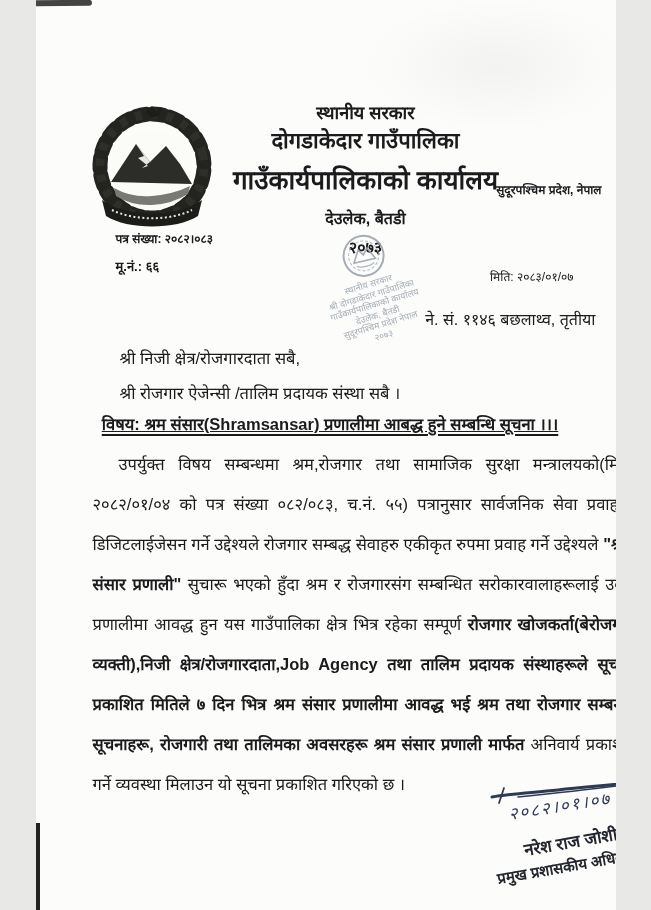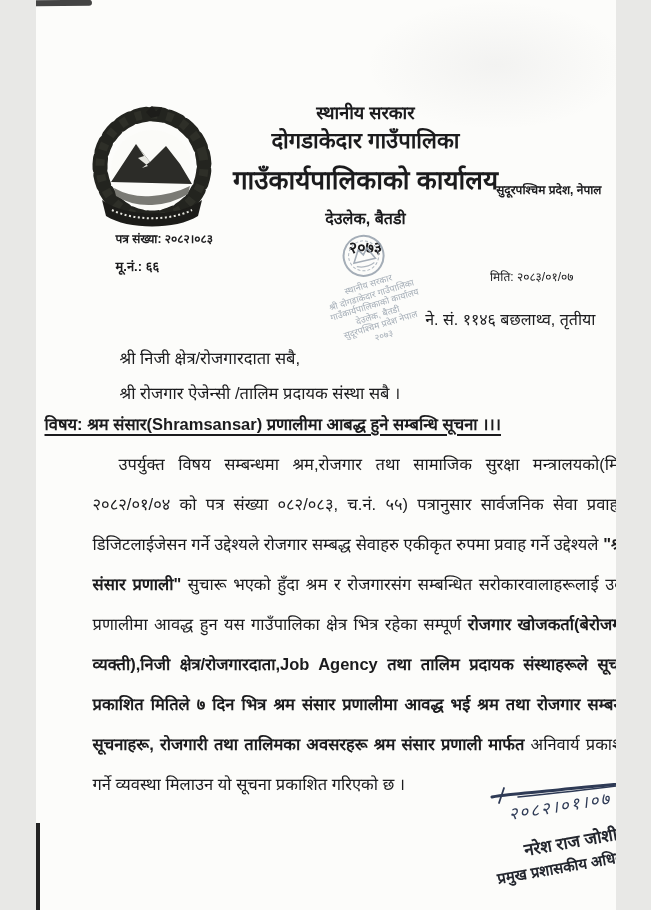--- a/index.html
+++ b/index.html
@@ -34,21 +34,21 @@
     transform:rotate(-13deg);
     color:#99a3ae;opacity:.88;
     text-align:center;
   }
   .stamp-circle{display:block;margin:0 auto;}
   .stamp-lines{margin-top:1px;transform:rotate(-4deg);}
   .stamp-line{font-size:9px;line-height:10.5px;white-space:nowrap;}
   
   .addr1{left:84px;top:346px;font-size:16.5px;}
   .addr2{left:84px;top:381px;font-size:16.5px;}
-  .subject-wrap{left:9px;right:0;top:412px;}
+  .subject-wrap{left:9px;right:0;top:412px;text-align:center;text-decoration:underline;}
   .subject{
     font-size:16.5px;font-weight:bold;
     text-decoration:underline;
     text-underline-offset:4px;
     text-decoration-thickness:1.5px;
   }
   
   .para{width:540px;font-size:16.5px;line-height:40px;text-align:justify;}
   .para b{font-weight:bold;}
   .body1{left:57px;top:444px;text-indent:26px;}

